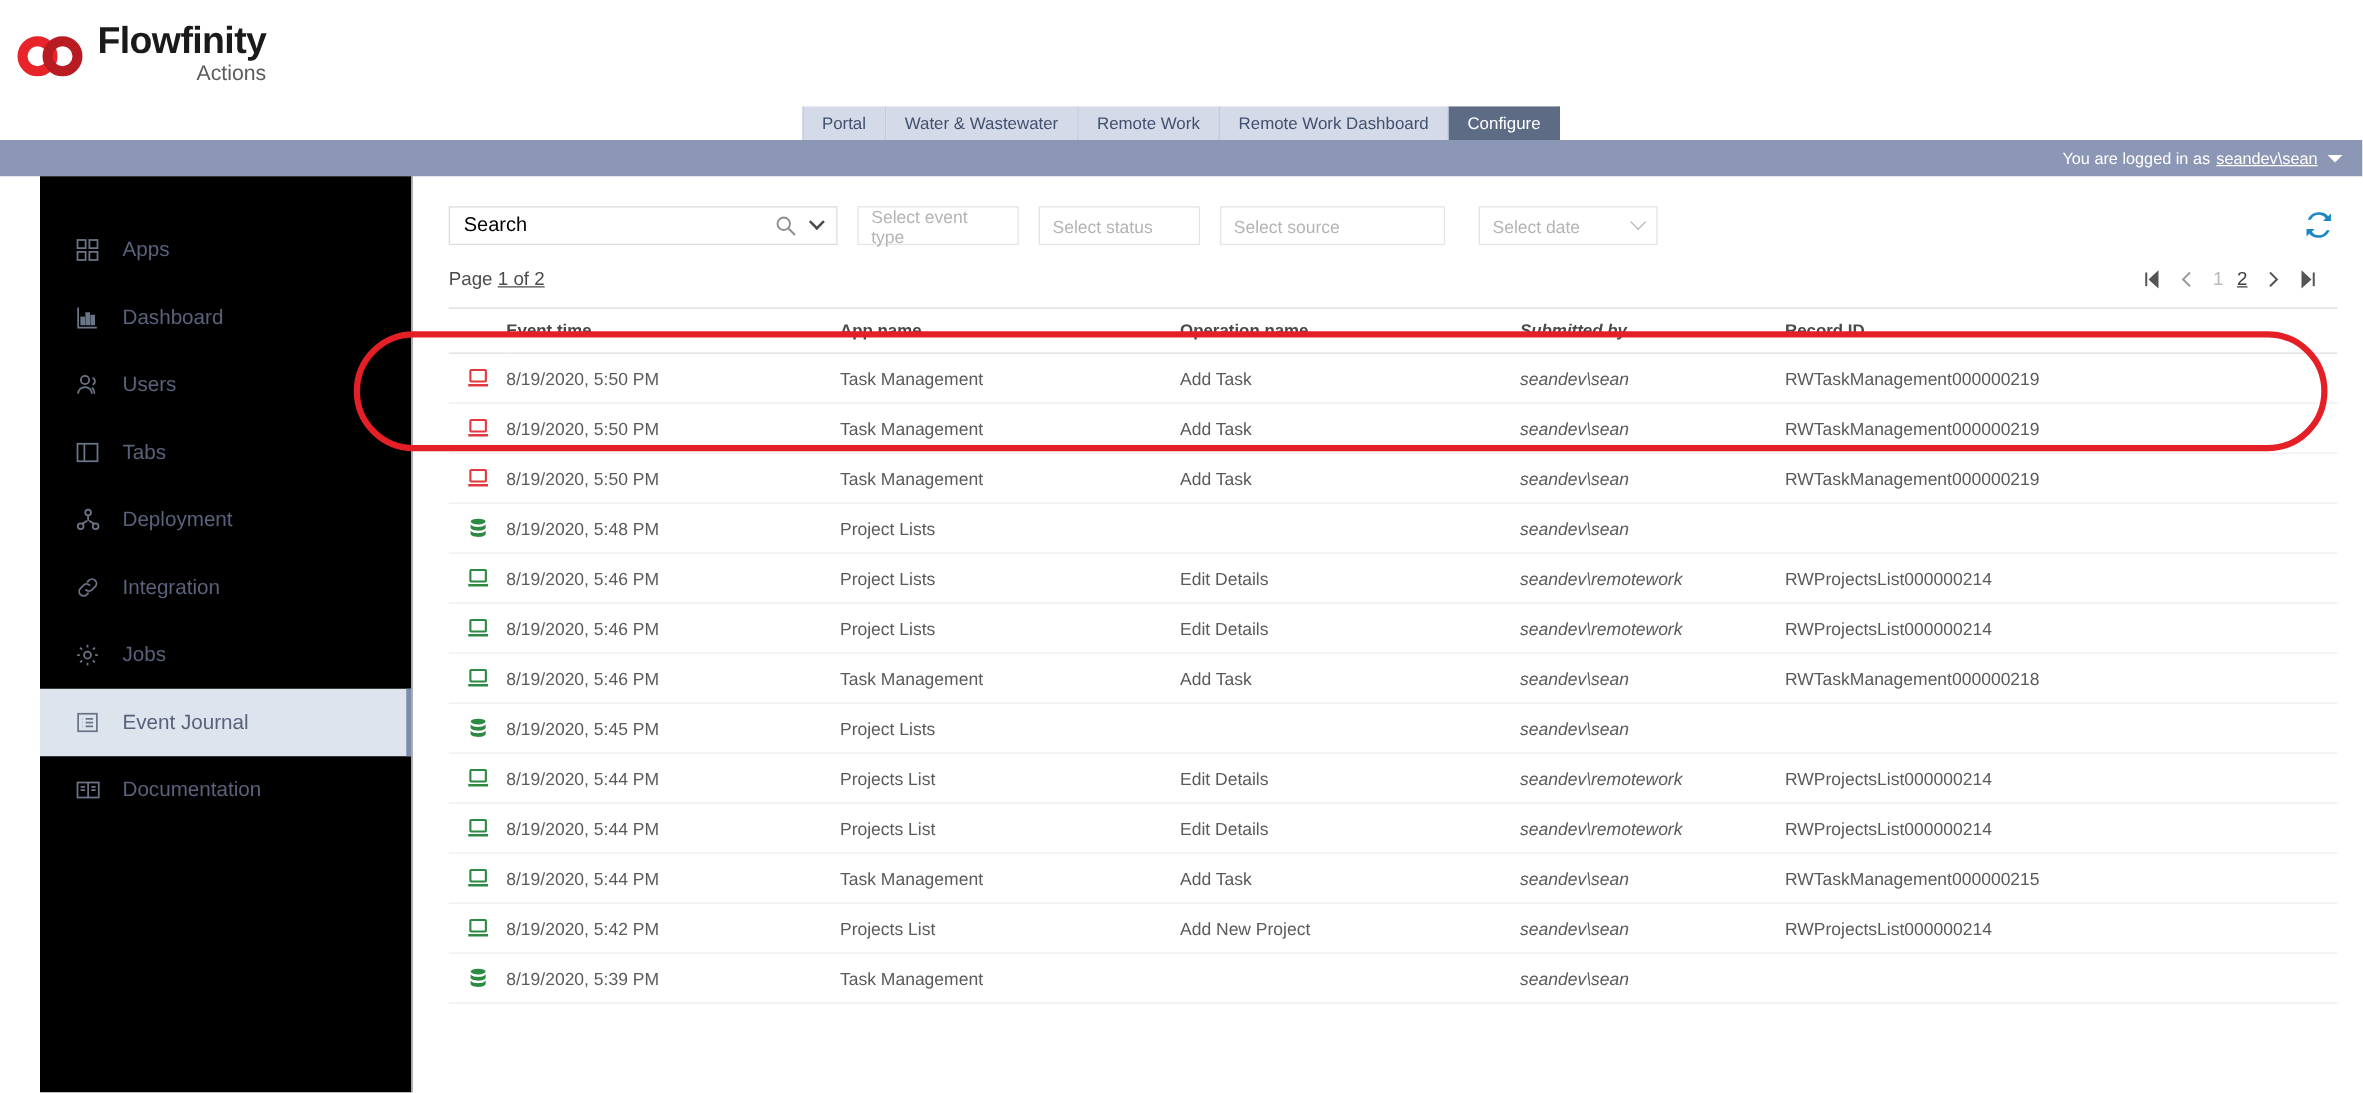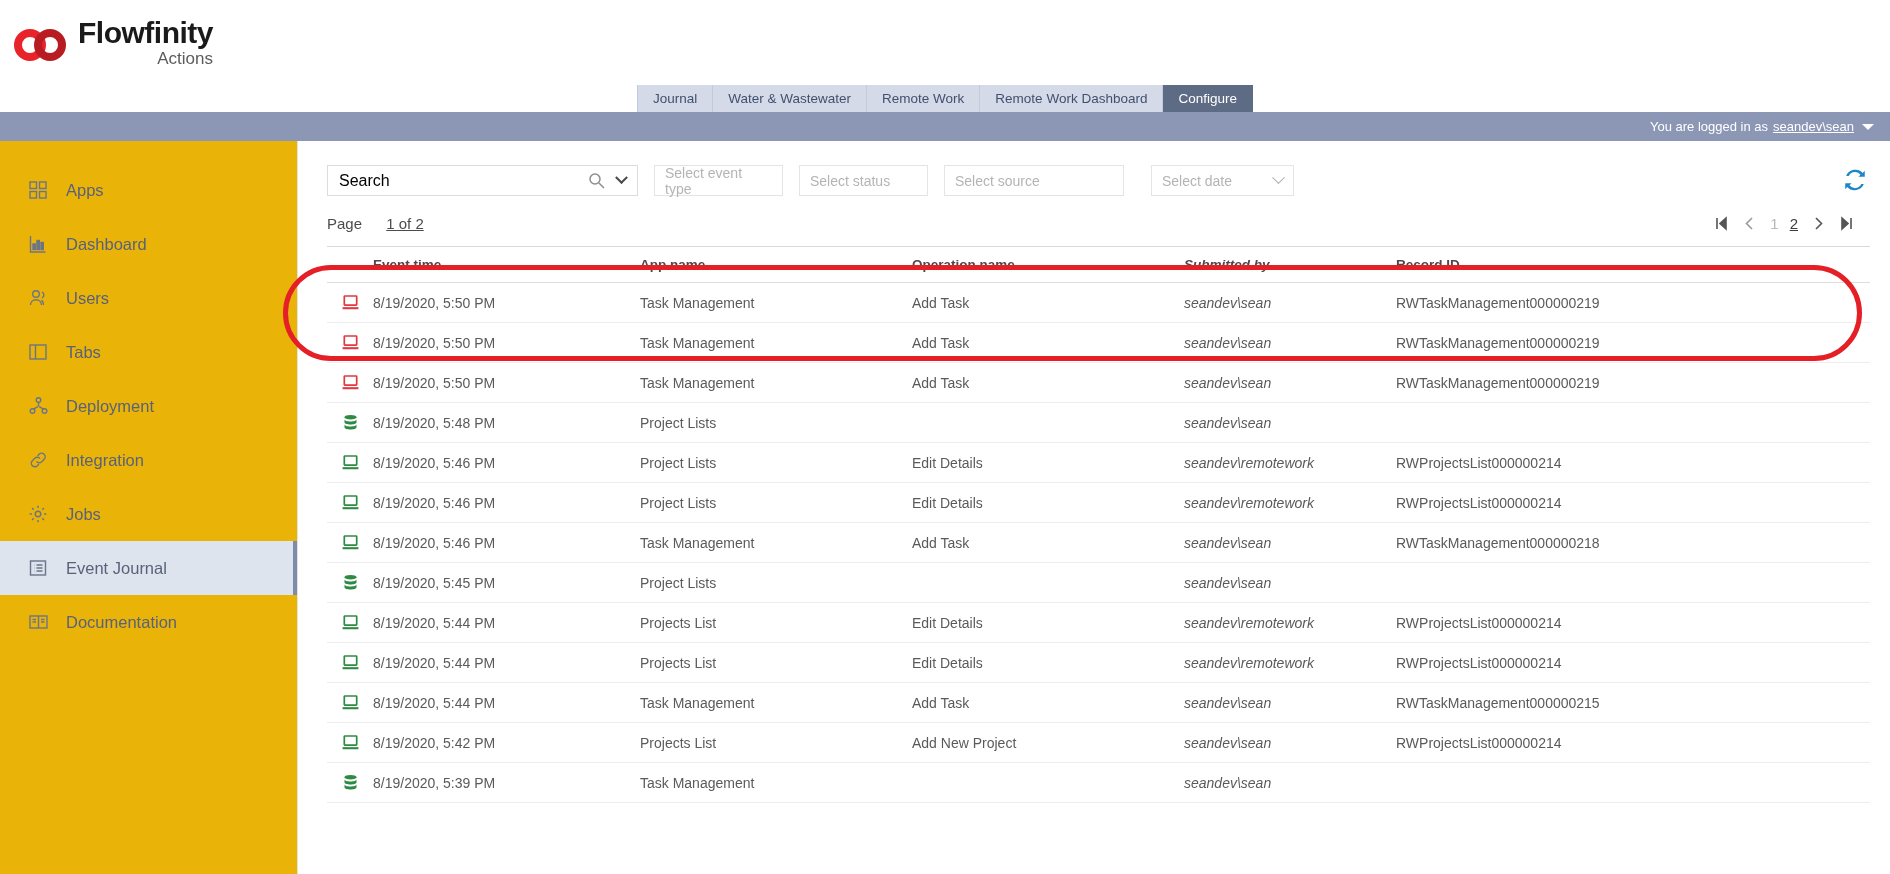--- a/index.html
+++ b/index.html
@@ -89,22 +89,22 @@
   #login-caret {
     width:0;height:0;border-left:6px solid transparent;border-right:6px solid transparent;
     border-top:6px solid #ffffff; margin-left:8px;
   }
 
   
   #body-split { display:flex; height: 733px; }
 
   
   #sidebar {
-    width: 298px; border-right: 1px solid #e2e2e2; padding-top: 22px;
-    background:#eab308; flex: none;
+    width: 298px; border-right: 1px solid #e2e2e2; padding-top: 32px;
+    background:#000000; flex: none; margin-left: 32px;
   }
   .nav-item {
     height: 54px; display:flex; align-items:center;
     padding-left: 27px; font-size: 16.5px; color:#58627a;
     position: relative;
   }
   .nav-item.active { background:#dee4ee; }
   .nav-item.active::after {
     content:""; position:absolute; right:0; top:0; bottom:0; width:4px;
     background:#7e8cab;
@@ -146,21 +146,21 @@
     position: absolute; right: 20px; top: 24px;
     width: 30px; height: 30px; color:#1b86c8;
     display:flex; align-items:center; justify-content:center;
   }
 
   #pagerow {
     display:flex; align-items:center; justify-content:space-between;
     margin-top: 19px; padding-right: 16px;
   }
   #pageleft { font-size: 15px; color:#4c4c4c; }
-  #page-of { text-decoration: underline; margin-left:20px; }
+  #page-of { text-decoration: underline; margin-left:0; }
   #pager { display:flex; align-items:center; gap: 13px; font-size:15px; color:#4a4a4a;}
   .pg-ic { display:flex; align-items:center; color:#555; }
   .pg-num { color:#4a4a4a; }
   .pg-num.current { color:#b9b9b9; }
   .pg-num.link { text-decoration: underline; color:#3d3d3d; }
 
   
   #table-wrap { margin-top: 14px; border-top: 1px solid #d9d9d9; }
   table { width: 100%; border-collapse: collapse; table-layout: fixed; }
   thead th {
@@ -201,21 +201,21 @@
       <span id="logo-word">Flowfinity</span>
       <span id="logo-sub">Actions</span>
     </div>
   </div>
 
 </div>
 
 <div id="tabstrip">
   <div id="tabstrip-inner">
       <div class="tab">
-        <span>Journal</span>
+        <span>Portal</span>
       </div>
       <div class="tab">
         <span>Water &amp; Wastewater</span>
       </div>
       <div class="tab">
         <span>Remote Work</span>
       </div>
       <div class="tab">
         <span>Remote Work Dashboard</span>
       </div>

